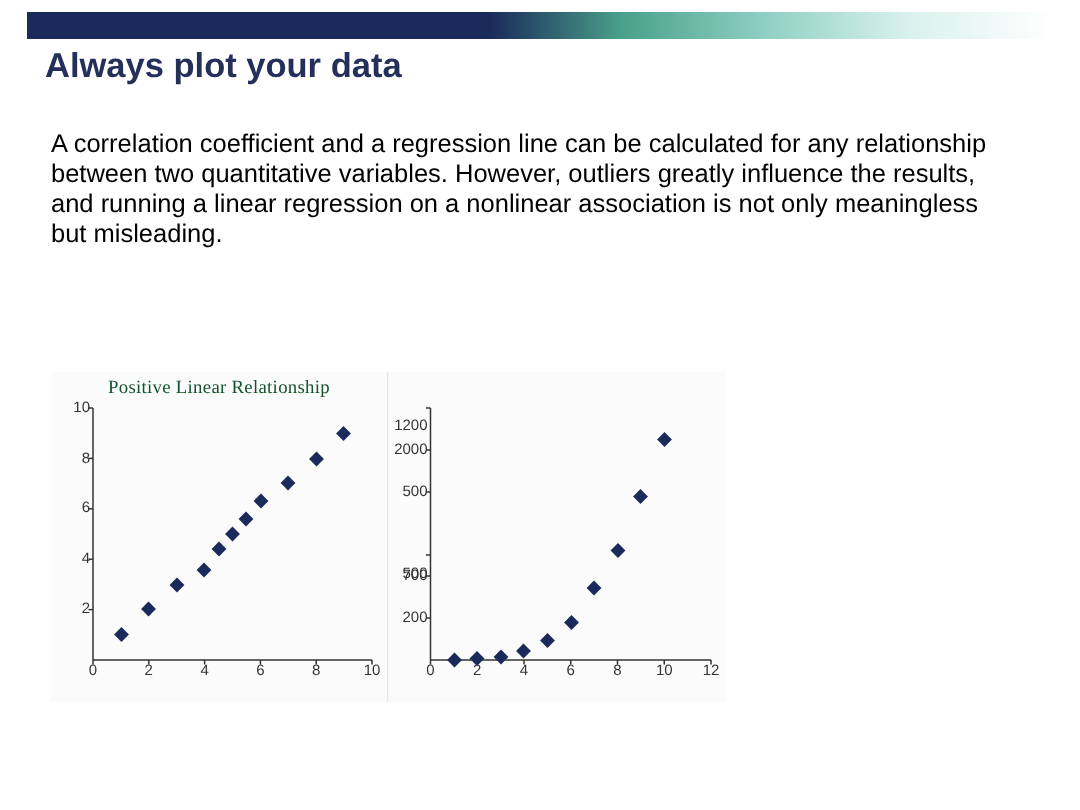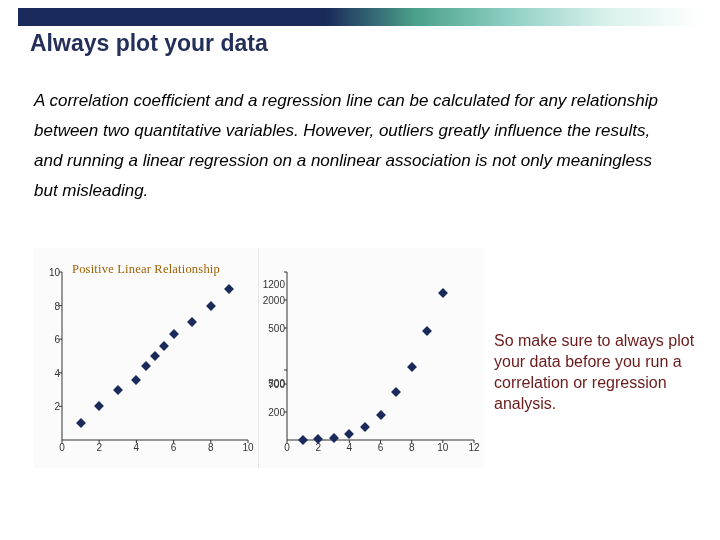--- a/index.html
+++ b/index.html
@@ -39,49 +39,48 @@
     font-size: 23px;
     font-weight: bold;
     color: #24305a;
   }
   .body-text {
     position: absolute;
     top: 86px;
     left: 34px;
     width: 640px;
     font-size: 17px;
-    line-height: 30px;
+    line-height: 20px;
     color: #000;
-    font-style: italic;
   }
   .charts {
     position: absolute;
     top: 248px;
     left: 34px;
     display: flex;
     gap: 0;
   }
   .chart-box {
     position: relative;
     width: 225px;
     height: 220px;
     background: #fbfbfb;
     box-sizing: border-box;
   }
   .chart-box:first-child {
     border-right: 1px solid #e6e6e6;
   }
   .chart-title {
     position: absolute;
-    top: 14px;
+    top: 3px;
     left: 0;
     width: 100%;
     text-align: center;
     font-size: 12.5px;
-    color: #a16207;
+    color: #14532d;
     font-family: "Times New Roman", serif;
     letter-spacing: 0.2px;
   }
   .plot {
     position: absolute;
     top: 24px;
     left: 28px;
     bottom: 28px;
     right: 10px;
   }
@@ -241,14 +240,13 @@
           <div class="point" style="left: 93.5px; top: 142.8px;"></div>
           <div class="point" style="left: 109.083px; top: 120.4px;"></div>
           <div class="point" style="left: 124.667px; top: 95.2px;"></div>
           <div class="point" style="left: 140.25px; top: 58.8px;"></div>
           <div class="point" style="left: 155.833px; top: 21px;"></div>
         </div>
     </div>
 
   </div>
 
-  <div class="callout">So make sure to always plot your data before you run a correlation or regression analysis.</div>
 </div>
 
 </body></html>

